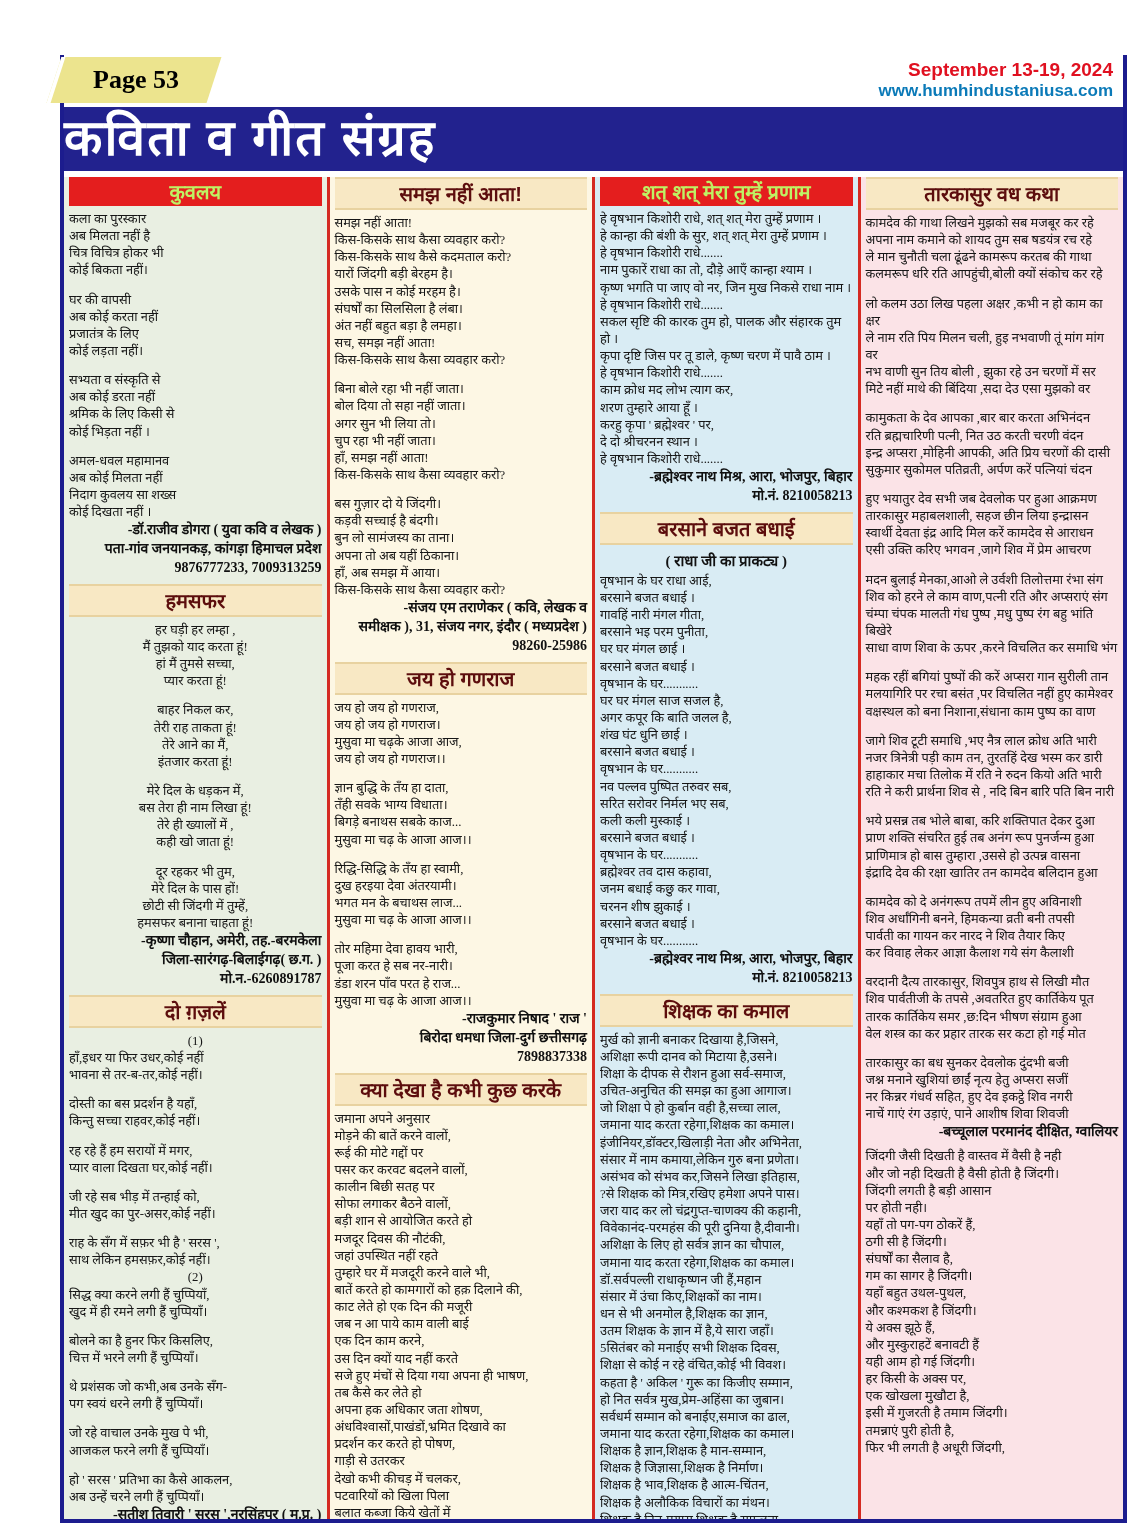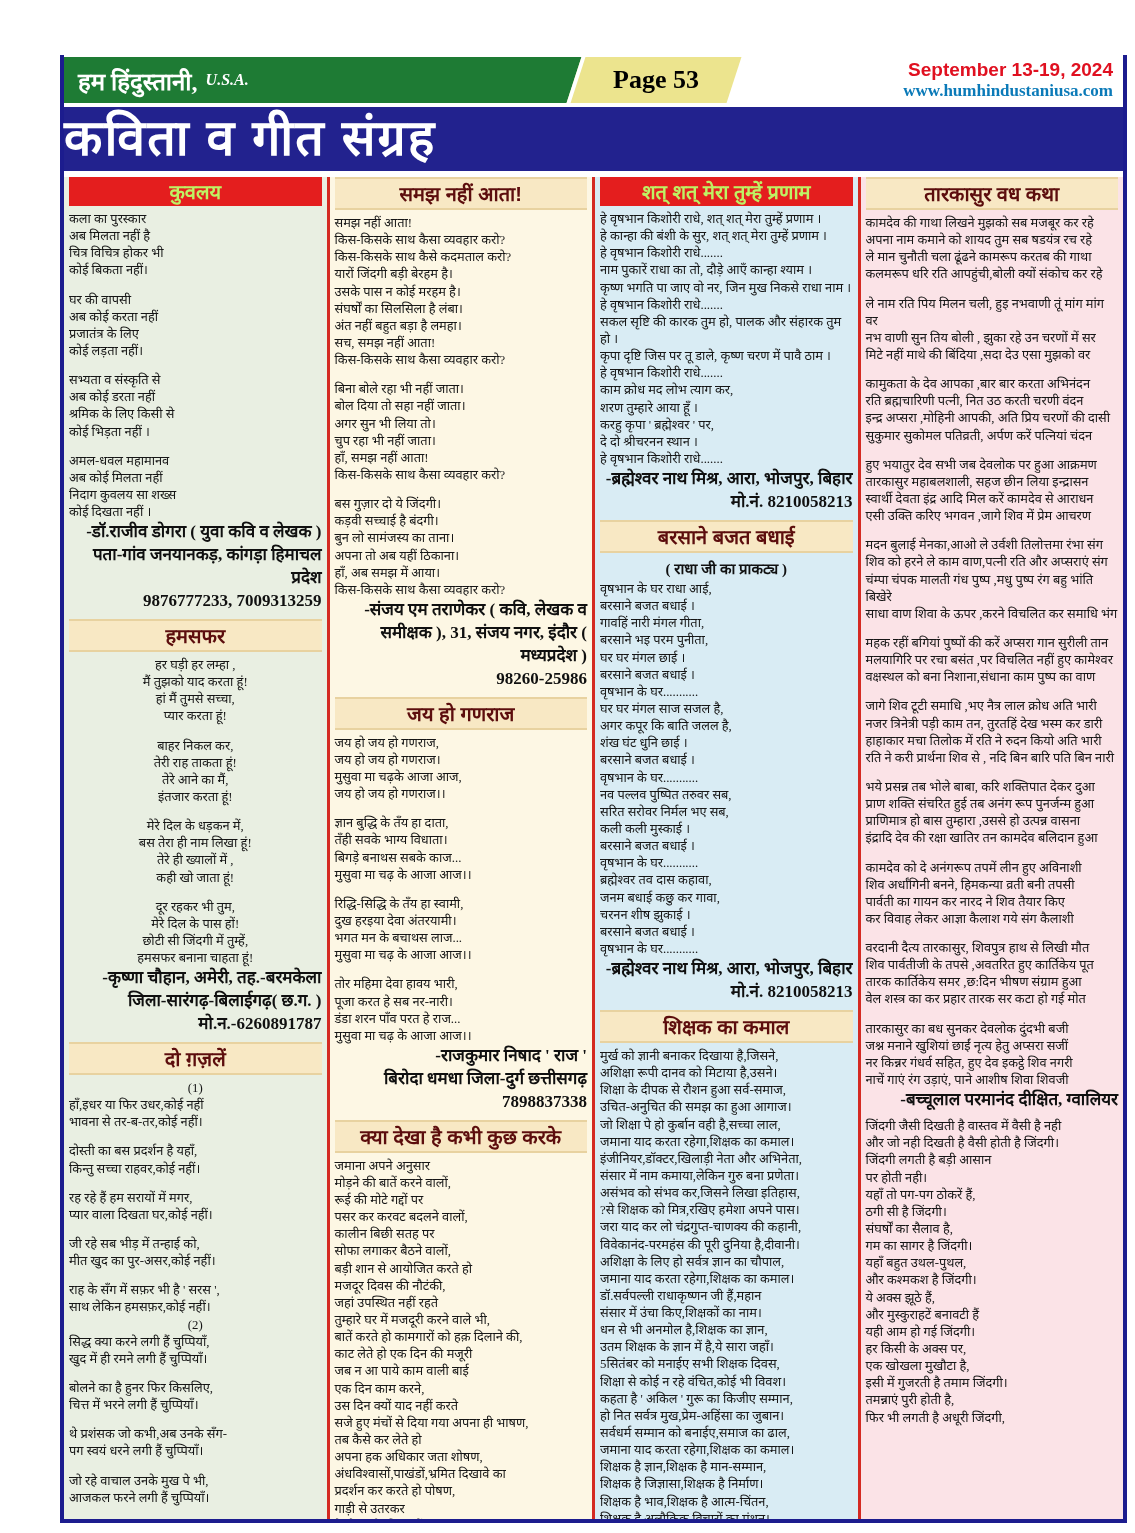--- a/index.html
+++ b/index.html
@@ -23,21 +23,21 @@
   }
   .brandbar .usa { font-size:16px; font-style:italic; margin-left:8px; font-weight:bold; }
   .pagetab {
     background:#ece48e; color:#000; font-weight:bold; font-size:26px;
     display:flex; align-items:center; justify-content:center; width:160px;
     transform:skewX(-18deg); margin-left:-10px; border-left:4px solid #fff;
   }
   .pagetab span { transform:skewX(18deg); }
   .mast-right { flex:1; text-align:right; padding-right:10px; line-height:1.15; padding-top:2px; }
   .date { color:#e01020; font-weight:bold; font-size:19px; font-family:"Liberation Sans",sans-serif; }
-  .site { color:#0b7ab8; font-weight:bold; font-size:17px; font-family:Liberation Serif, serif; }
+  .site { color:#0b7ab8; font-weight:bold; font-size:17px; font-family:Liberation Sans, sans-serif; }
   
   .banner {
     background:#22228e; color:#fff; text-align:left; height:64px; margin-top:4px;
     font-size:50px; font-weight:bold; line-height:62px; letter-spacing:2px;
     font-family:"Liberation Sans","DejaVu Sans",sans-serif;
   }
   
   .columns { display:flex; flex:1; margin-top:6px; overflow:hidden; }
   .column { flex:1 1 0; padding:0 5px 6px 5px; overflow:hidden; }
   .column + .column { border-left:3px solid #d42a22; }
@@ -45,33 +45,29 @@
   .sec-head {
     text-align:center; font-weight:bold; font-size:20px; padding:1px 2px; margin-bottom:5px;
     font-family:"Liberation Sans","DejaVu Sans",sans-serif;
   }
   .sec-head.wheat { background:#f8e8c4; color:#5c0d0d; border-top:2px solid #e8d2a0; border-bottom:2px solid #e8d2a0; }
   .sec-head.red { background:#e41e1e; color:#bef264; }
   .subtitle { text-align:center; font-weight:bold; font-size:15px; margin-bottom:3px; color:#111; }
   .line { font-size:12.8px; line-height:1.34; color:#161616; }
   .line.center { text-align:center; }
   .spacer { height:12px; }
-  .author { font-size:17px; font-weight:bold; text-align:right; color:#101010; line-height:1.35; }
+  .author { font-size:14px; font-weight:bold; text-align:right; color:#101010; line-height:1.35; }
 </style>
 </head>
 <body>
 
 <div class="page">
   <div class="frame">
 
     <div class="masthead">
-      <div class="brandbar">
-        <span>हम हिंदुस्तानी,</span>
-        <span class="usa">U.S.A.</span>
-      </div>
       <div class="pagetab">
         <span>Page 53</span>
       </div>
       <div class="mast-right">
         <div class="date">September 13-19, 2024</div>
         <div class="site">www.humhindustaniusa.com</div>
       </div>
     </div>
 
     <div class="banner">कविता व गीत संग्रह</div>
@@ -329,20 +325,21 @@
           </div>
         </div>
         <div class="column" style="background: rgb(251, 227, 231);">
           <div class="section">
             <div class="sec-head wheat">तारकासुर वध कथा</div>
             <div class="line">कामदेव की गाथा लिखने मुझको सब मजबूर कर रहे</div>
             <div class="line">अपना नाम कमाने को शायद तुम सब षडयंत्र रच रहे</div>
             <div class="line">ले मान चुनौती चला ढूंढने कामरूप करतब की गाथा</div>
             <div class="line">कलमरूप धरि रति आपहुंची,बोली क्यों संकोच कर रहे</div>
             <div class="spacer"></div>
+            <div class="line">लो कलम उठा लिख पहला अक्षर ,कभी न हो काम का क्षर</div>
             <div class="line">ले नाम रति पिय मिलन चली, हुइ नभवाणी तूं मांग मांग वर</div>
             <div class="line">नभ वाणी सुन तिय बोली , झुका रहे उन चरणों में सर</div>
             <div class="line">मिटे नहीं माथे की बिंदिया ,सदा देउ एसा मुझको वर</div>
             <div class="spacer"></div>
             <div class="line">कामुकता के देव आपका ,बार बार करता अभिनंदन</div>
             <div class="line">रति ब्रह्मचारिणी पत्नी, नित उठ करती चरणी  वंदन</div>
             <div class="line">इन्द्र अप्सरा ,मोहिनी आपकी, अति प्रिय चरणों की दासी</div>
             <div class="line">सुकुमार सुकोमल पतिव्रती, अर्पण करें पत्नियां चंदन</div>
             <div class="spacer"></div>
             <div class="line">हुए भयातुर देव सभी जब देवलोक पर हुआ आक्रमण</div>

